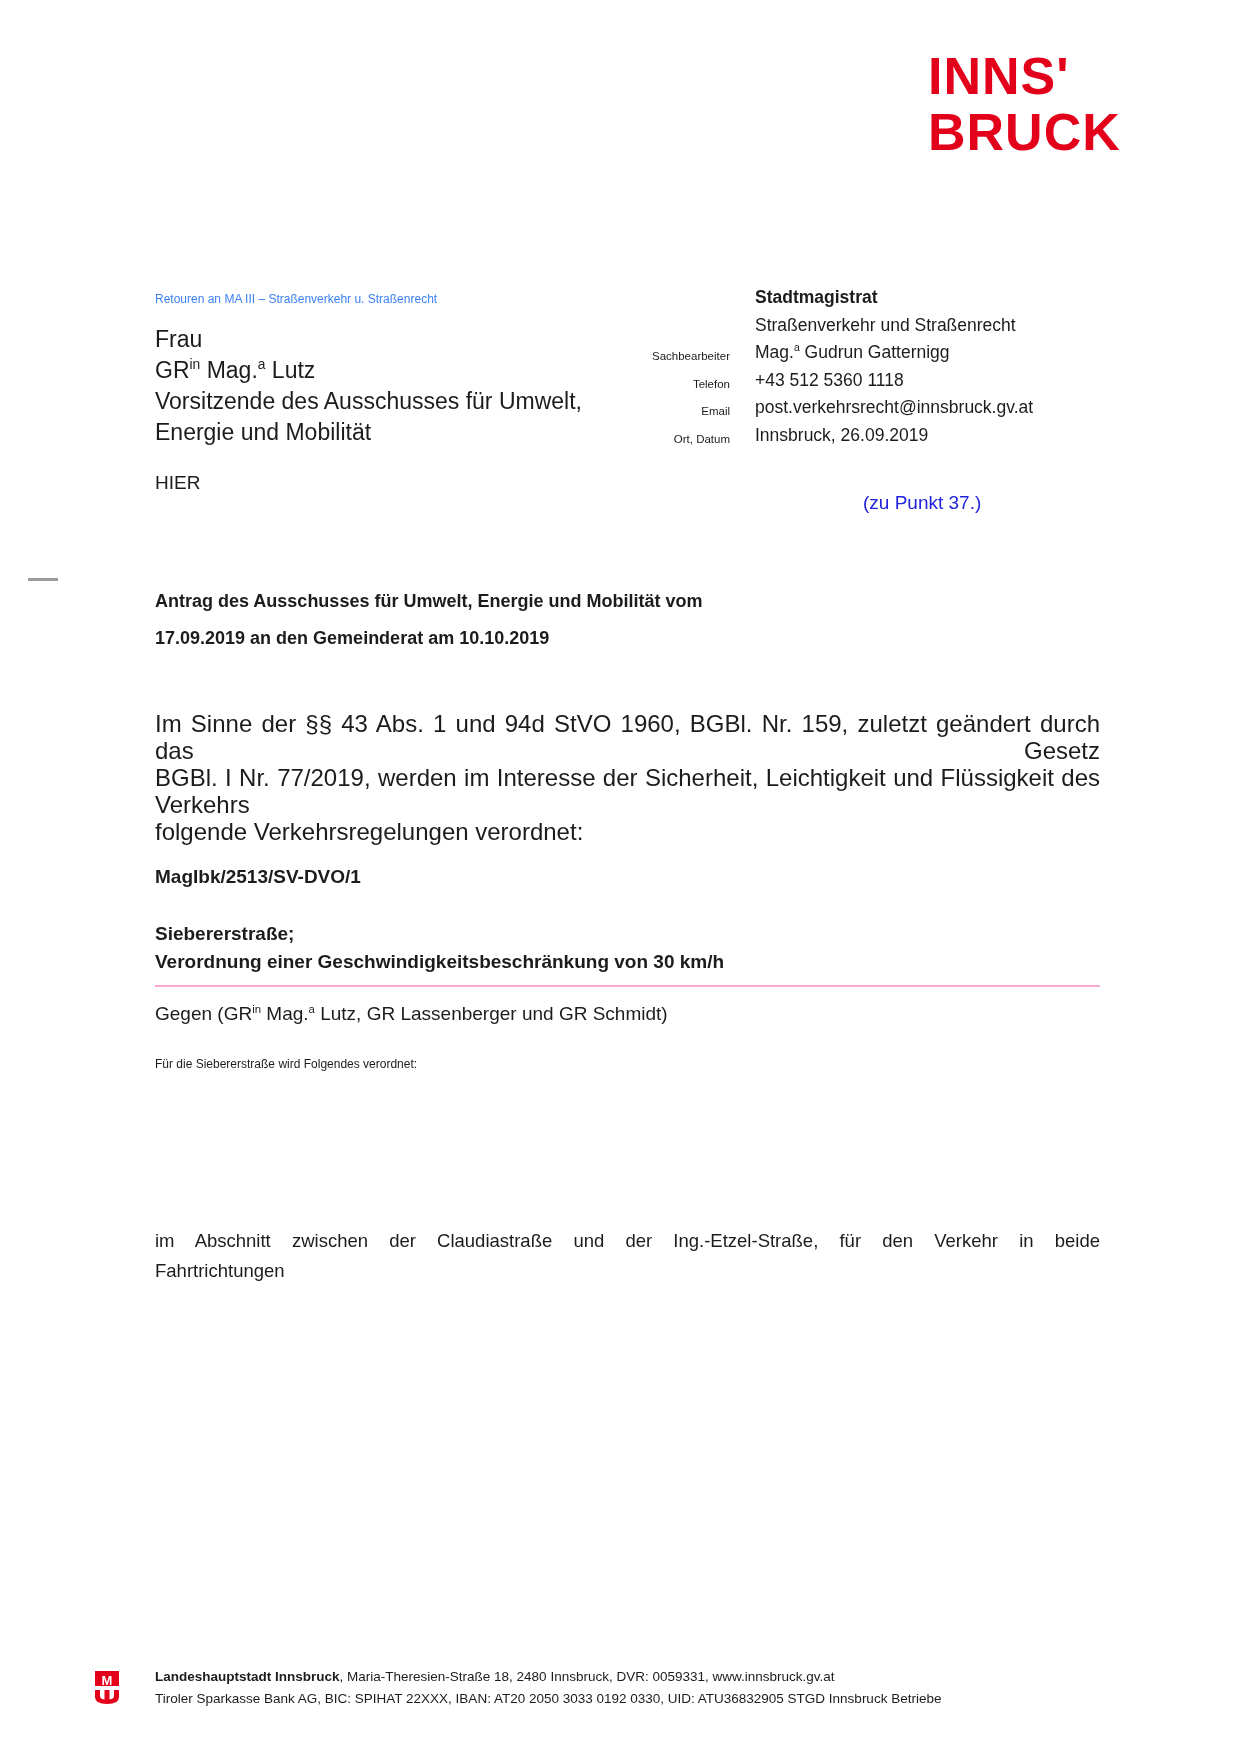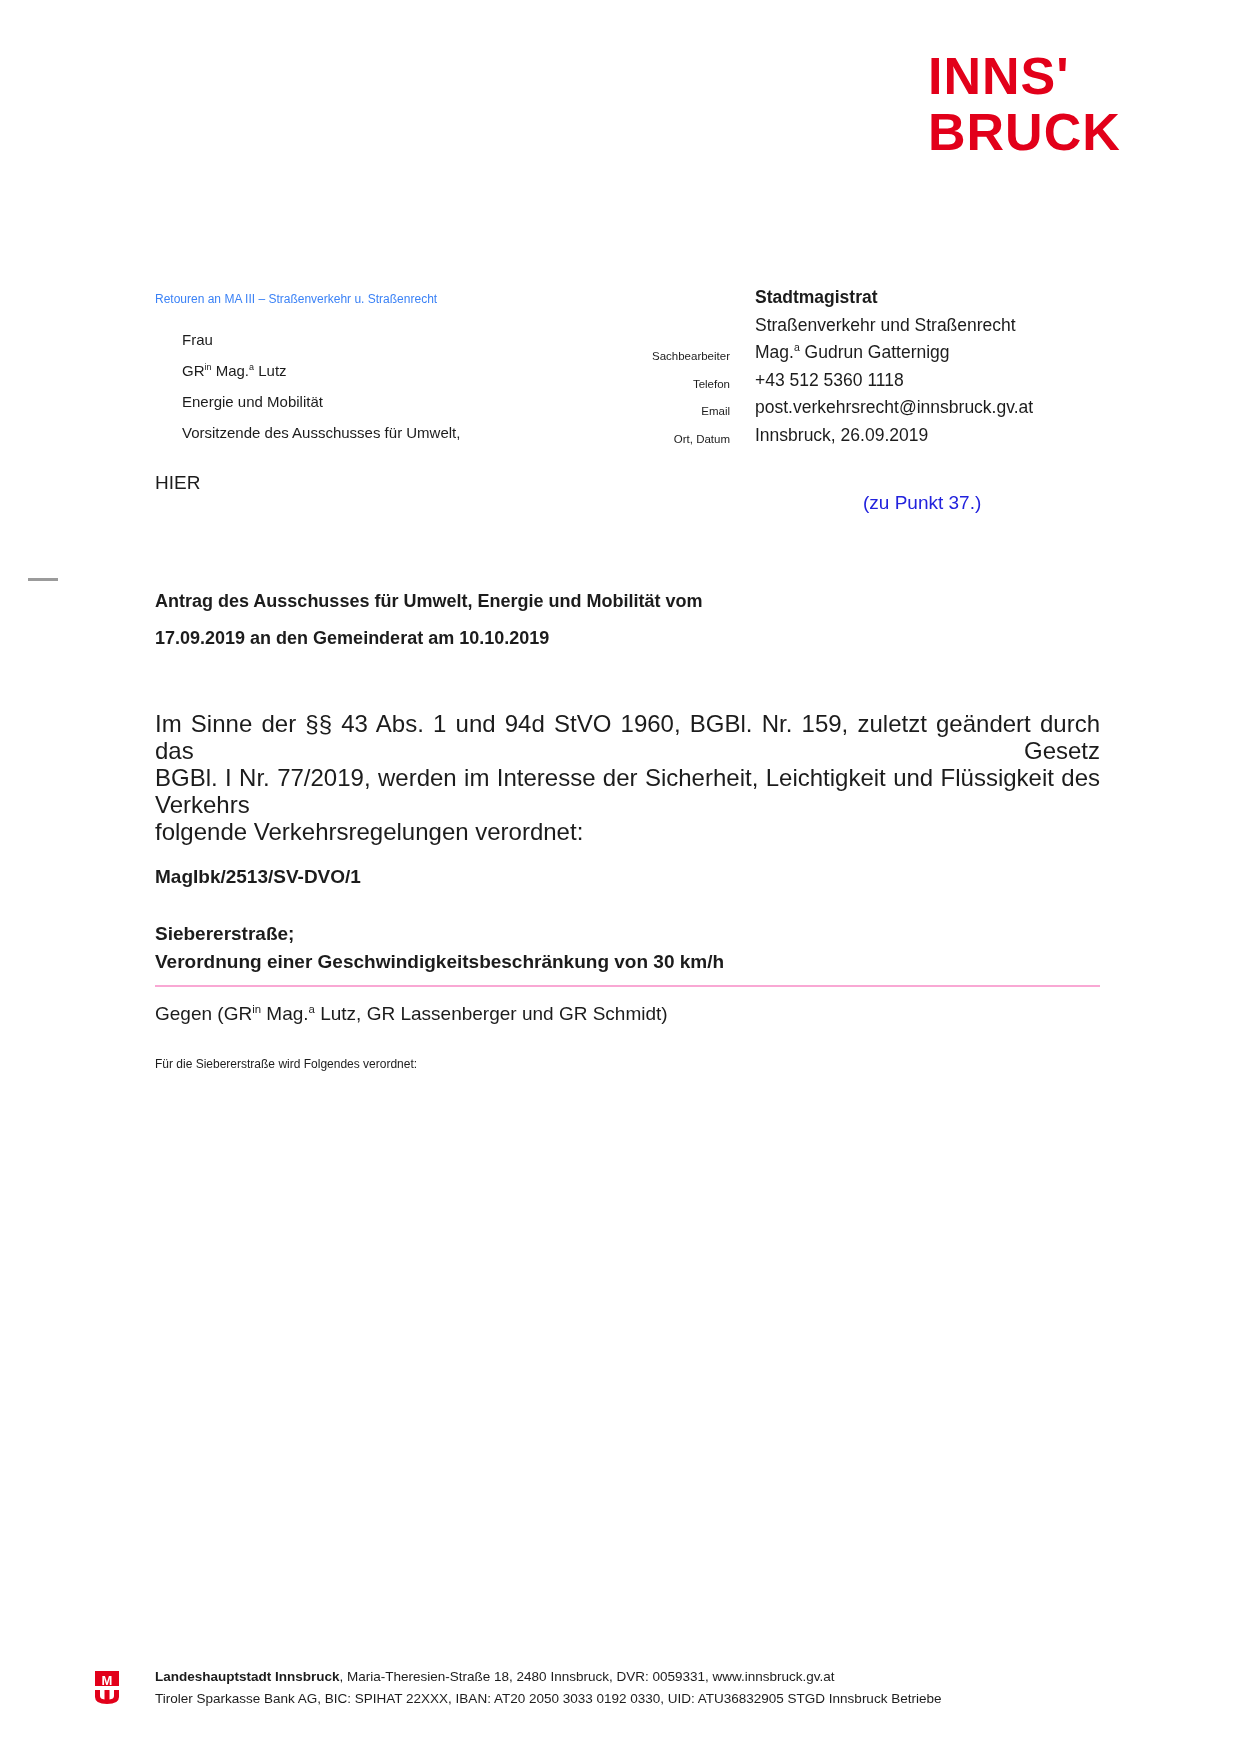--- a/index.html
+++ b/index.html
@@ -26,21 +26,21 @@
     letter-spacing: 1px;
   }
 
   
   .return-note {
     position: absolute; left: 155px; top: 292px;
     font-size: 12px; color: #3b82f6;
   }
   .recipient {
     position: absolute; left: 155px; top: 324px;
-    font-size: 15px; line-height: 31px; margin-left: 27px;
+    font-size: 23px; line-height: 31px;
   }
   .here {
     position: absolute; left: 155px; top: 472px;
     font-size: 19px;
   }
 
   
   .sender {
     position: absolute; left: 600px; top: 284px;
     display: grid;
@@ -144,22 +144,22 @@
   <div class="logo">
     <div>INNS'</div>
     <div>BRUCK</div>
   </div>
 
   <div class="return-note">Retouren an MA III – Straßenverkehr u. Straßenrecht</div>
 
   <div class="recipient">
     <div>Frau</div>
     <div><span>GR</span><sup>in</sup><span> Mag.</span><sup>a</sup><span> Lutz</span></div>
+    <div>Vorsitzende des Ausschusses für Umwelt,</div>
     <div>Energie und Mobilität</div>
-    <div>Vorsitzende des Ausschusses für Umwelt,</div>
   </div>
 
   <div class="here">HIER</div>
 
   <div class="sender">
     <div class="s-lbl"></div>
     <div class="s-val bold">Stadtmagistrat</div>
     <div class="s-lbl"></div>
     <div class="s-val">Straßenverkehr und Straßenrecht</div>
     <div class="s-lbl">Sachbearbeiter</div>
@@ -192,20 +192,24 @@
   <div class="subject">
     <div>Siebererstraße;</div>
     <div>Verordnung einer Geschwindigkeitsbeschränkung von 30 km/h</div>
   </div>
 
   <div class="vote"><span>Gegen (GR</span><sup>in</sup><span> Mag.</span><sup>a</sup><span> Lutz, GR Lassenberger und GR Schmidt)</span></div>
 
   <div class="decree-intro">Für die Siebererstraße wird Folgendes verordnet:</div>
 
 
+  <div class="section-text">
+    <div class="jl">im Abschnitt zwischen der Claudiastraße und der Ing.-Etzel-Straße, für den Verkehr in beide</div>
+    <div>Fahrtrichtungen</div>
+  </div>
 
   <div class="footer-icon">
     <svg width="30" height="36" viewBox="0 0 30 36" xmlns="http://www.w3.org/2000/svg">
       <rect x="3" y="0" width="24" height="15" fill="#e2001a"></rect>
       <text x="15" y="13.5" text-anchor="middle" font-size="13" font-weight="bold" fill="#ffffff" font-family="Liberation Sans, sans-serif">M</text>
       <path d="M3,19 L3,26 Q3,33 15,33 Q27,33 27,26 L27,19 L22,19 L22,25 Q22,28 17.5,28.5 L17.5,19 L12.5,19 L12.5,28.5 Q8,28 8,25 L8,19 Z" fill="#e2001a"></path>
     </svg>
   </div>
 
   <div class="footer-text">

